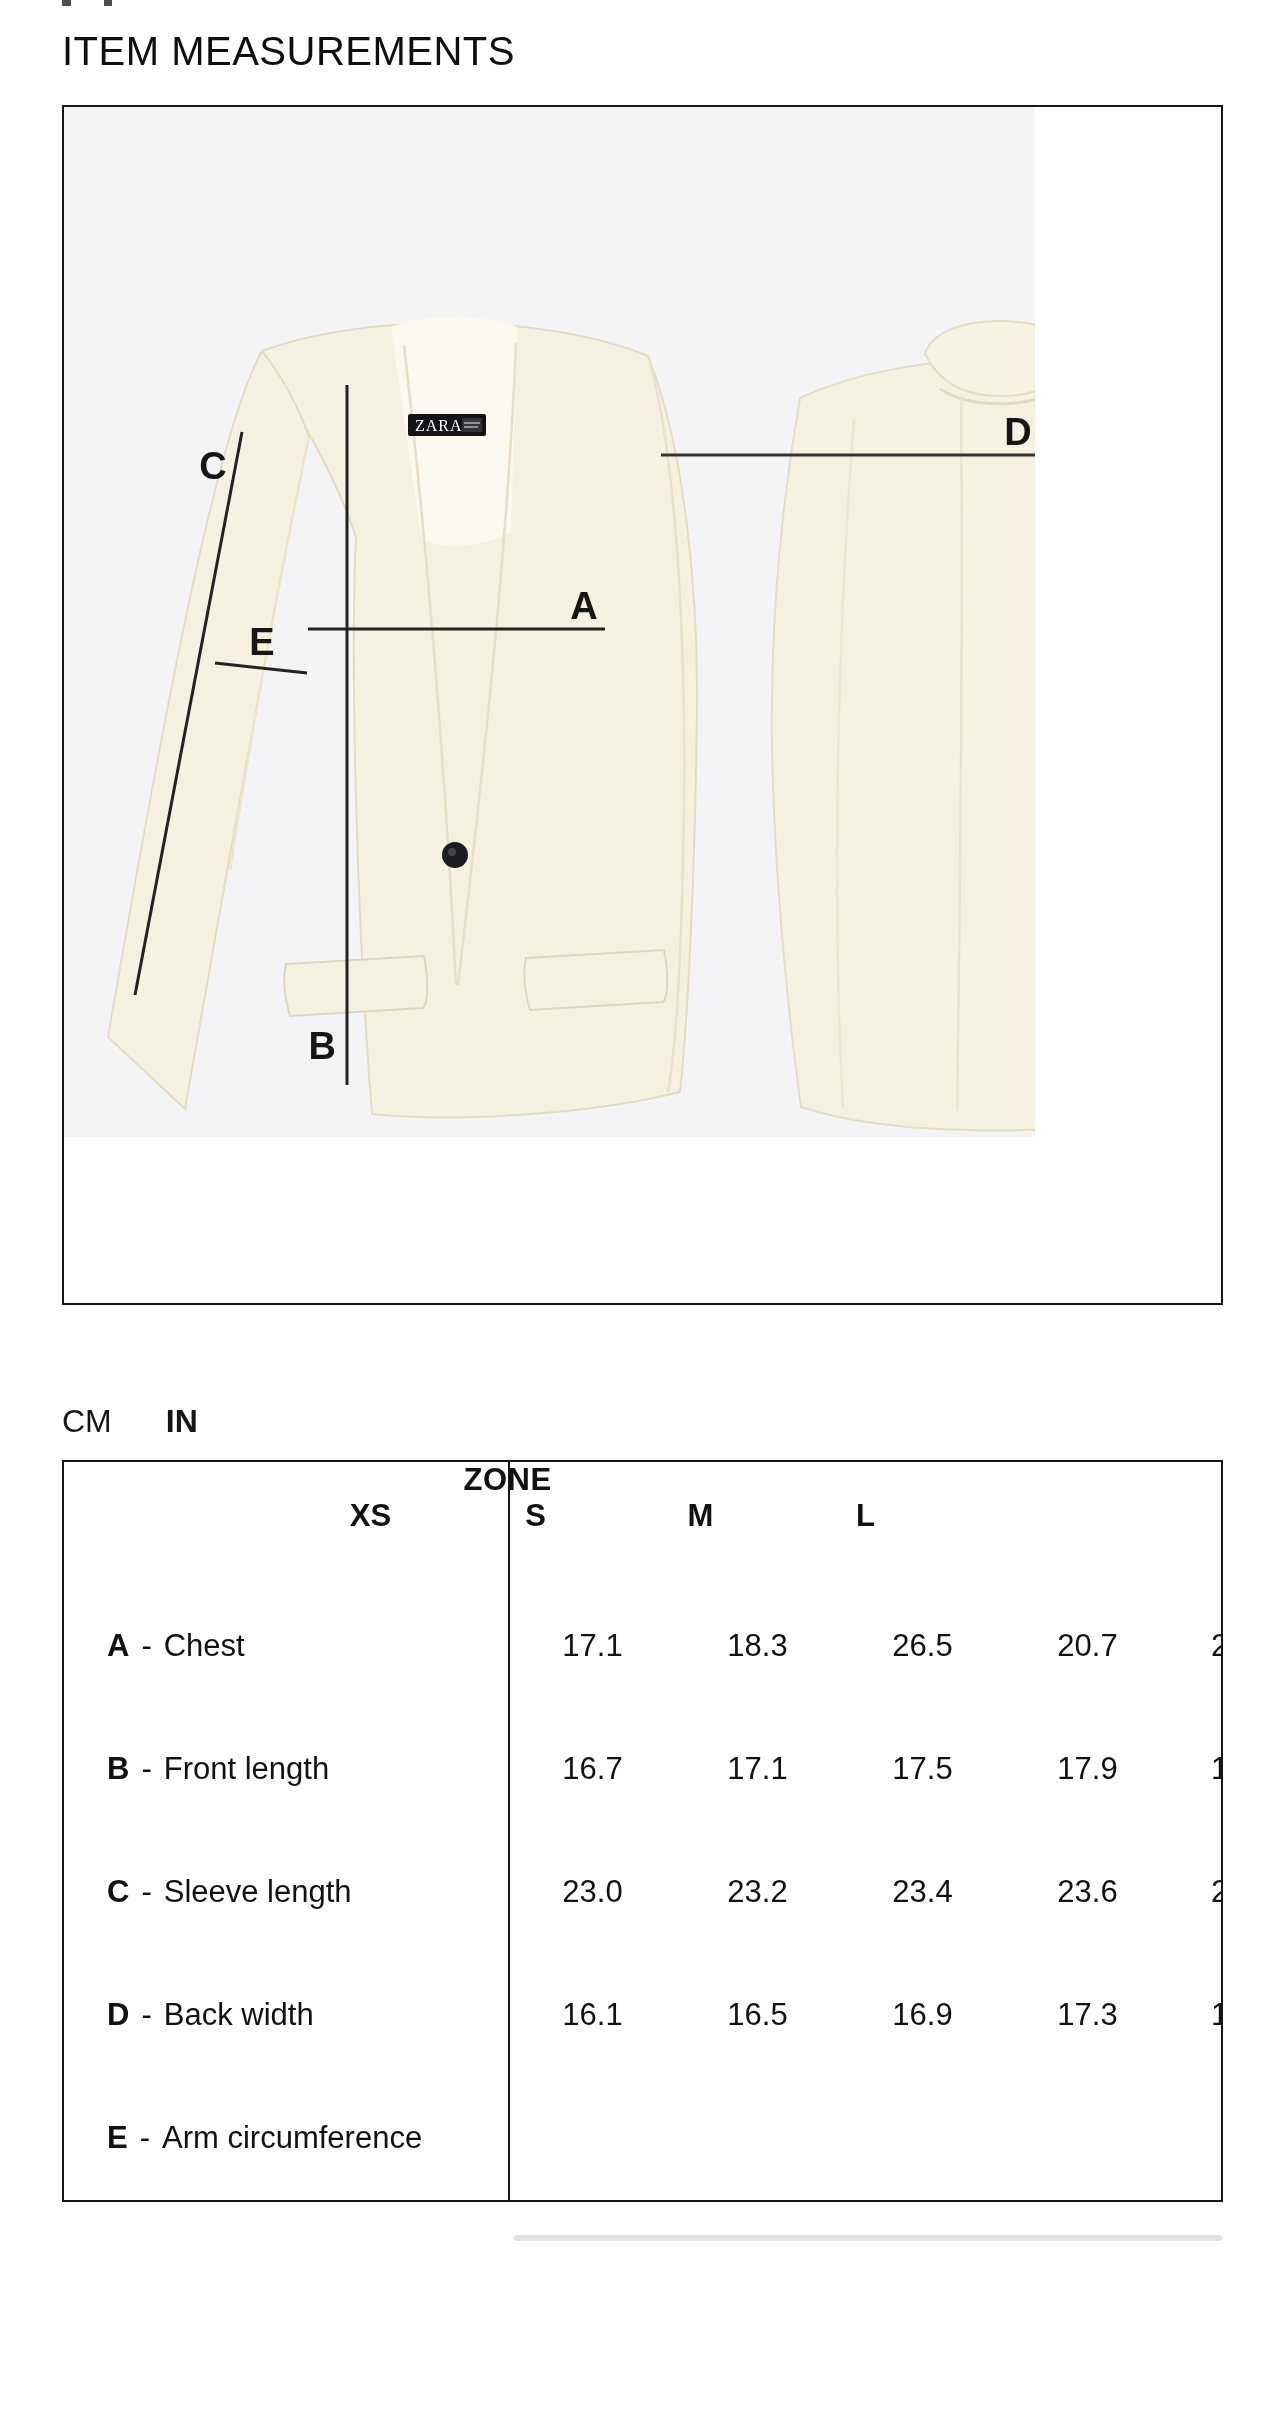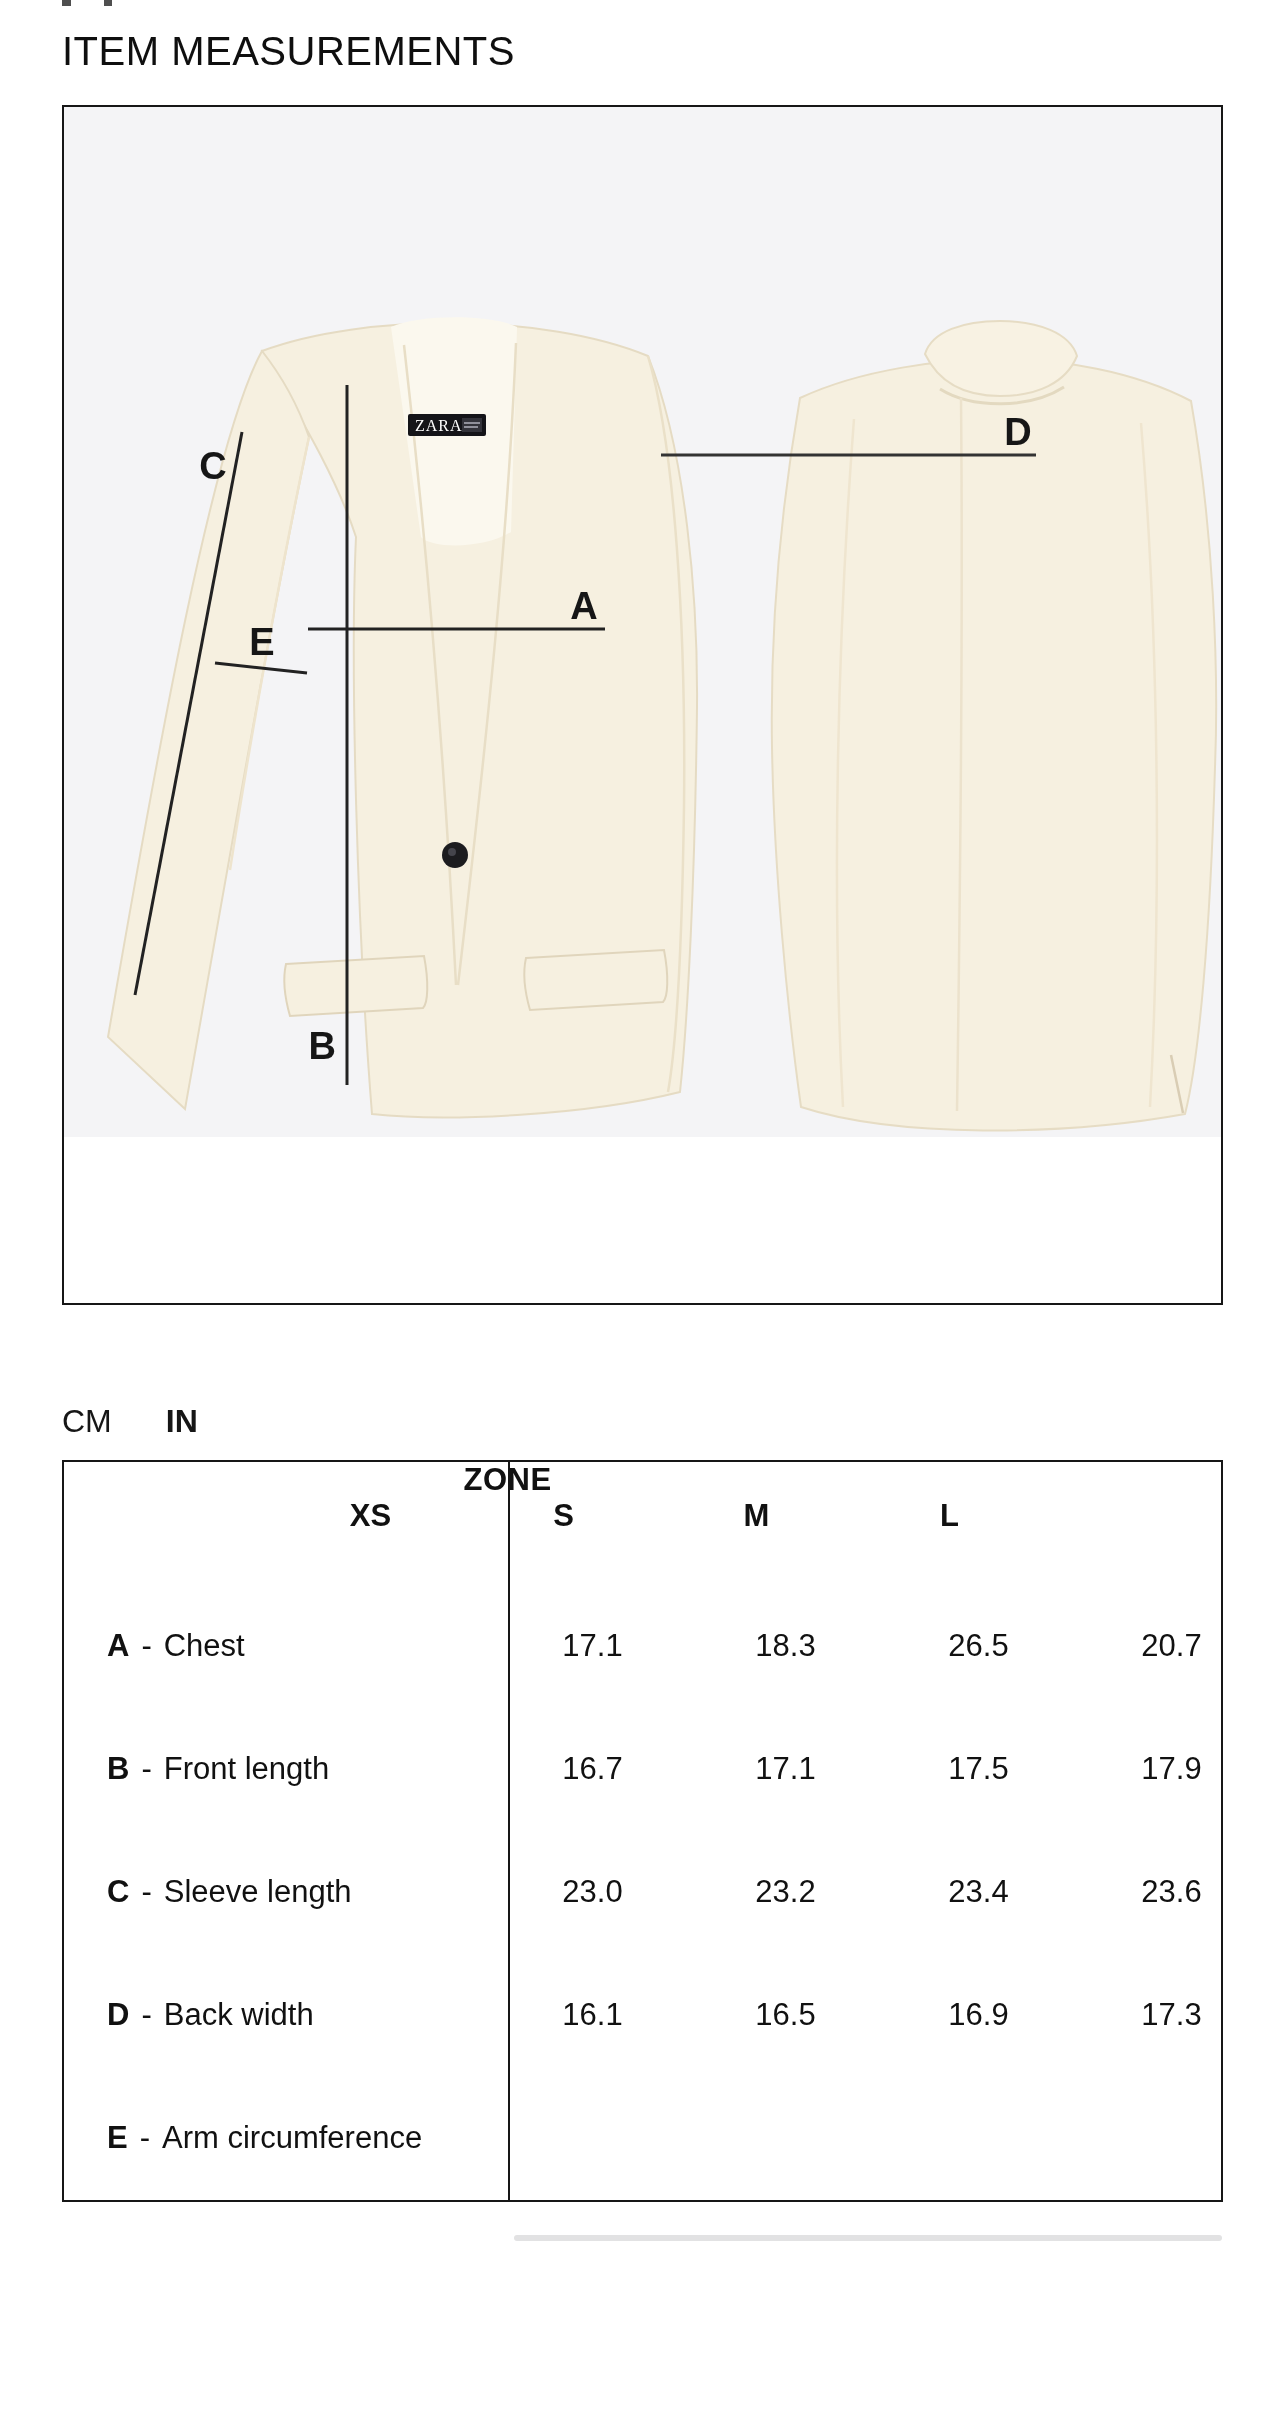--- a/index.html
+++ b/index.html
@@ -8,42 +8,42 @@
 
   .speck{position:absolute;top:0;height:6px;background:#4f4f4f;}
   .speck.s1{left:62px;width:9px;}
   .speck.s2{left:104px;width:8px;}
 
   .title{position:absolute;left:62px;top:0;font-size:40px;line-height:48px;font-weight:400;
          letter-spacing:0.5px;color:#0f0f0f;white-space:nowrap;}
 
   .diagram-box{position:absolute;left:62px;top:105px;width:1161px;height:1200px;
                border:2px solid #161616;background:#fff;box-sizing:border-box;}
-  .photo{position:absolute;left:0;top:0;width:1157px;height:1030px;background:#f4f4f6;overflow:hidden;}
+  .photo{position:absolute;left:0;top:0;width:971px;height:1030px;background:#f4f4f6;overflow:hidden;}
   .photo svg{display:block;}
 
   .disclaimer{position:absolute;left:55px;top:1066px;margin:0;font-size:30px;line-height:50px;
               color:#2a2a2a;white-space:nowrap;}
 
   .units{position:absolute;left:62px;top:1362px;font-size:32px;line-height:40px;margin-top:39px;}
   .unit{display:inline-block;color:#161616;cursor:pointer;}
   .unit.cm{font-weight:400;margin-right:54px;}
   .unit.in{font-weight:700;}
 
   .mtable{position:absolute;left:62px;top:1460px;width:1161px;height:742px;
           border:2px solid #161616;box-sizing:border-box;background:#fff;}
   .vdivider{position:absolute;left:444px;top:0;width:2px;height:100%;background:#161616;}
   .trow{display:flex;align-items:center;height:123px;}
   .trow.head{height:122px;flex-direction:column;}
   .zone-cell{flex:none;width:444px;padding-left:43px;box-sizing:border-box;font-size:31px;color:#111;
              white-space:nowrap;}
   .zone-head{font-weight:700;letter-spacing:0.5px;}
   .rl-letter{font-weight:700;}
   .rl-sep{display:inline-block;margin:0 12px;font-weight:400;}
-  .sizes-strip{flex:none;width:711px;margin-left:2px;overflow:hidden;display:flex;gap:28px;}
+  .sizes-strip{flex:none;width:711px;margin-left:2px;overflow:hidden;display:flex;}
   .size-cell{flex:none;width:165px;display:flex;justify-content:center;font-size:31px;color:#111;
              white-space:nowrap;}
   .trow.head .size-cell{font-weight:700;}
   .size-cell.partial{justify-content:flex-start;padding-left:41px;box-sizing:border-box;}
 
   .hscrollbar{position:absolute;left:514px;top:2235px;width:708px;height:6px;background:#e2e2e3;
               border-radius:3px;}
 </style>
 </head>
 <body>

